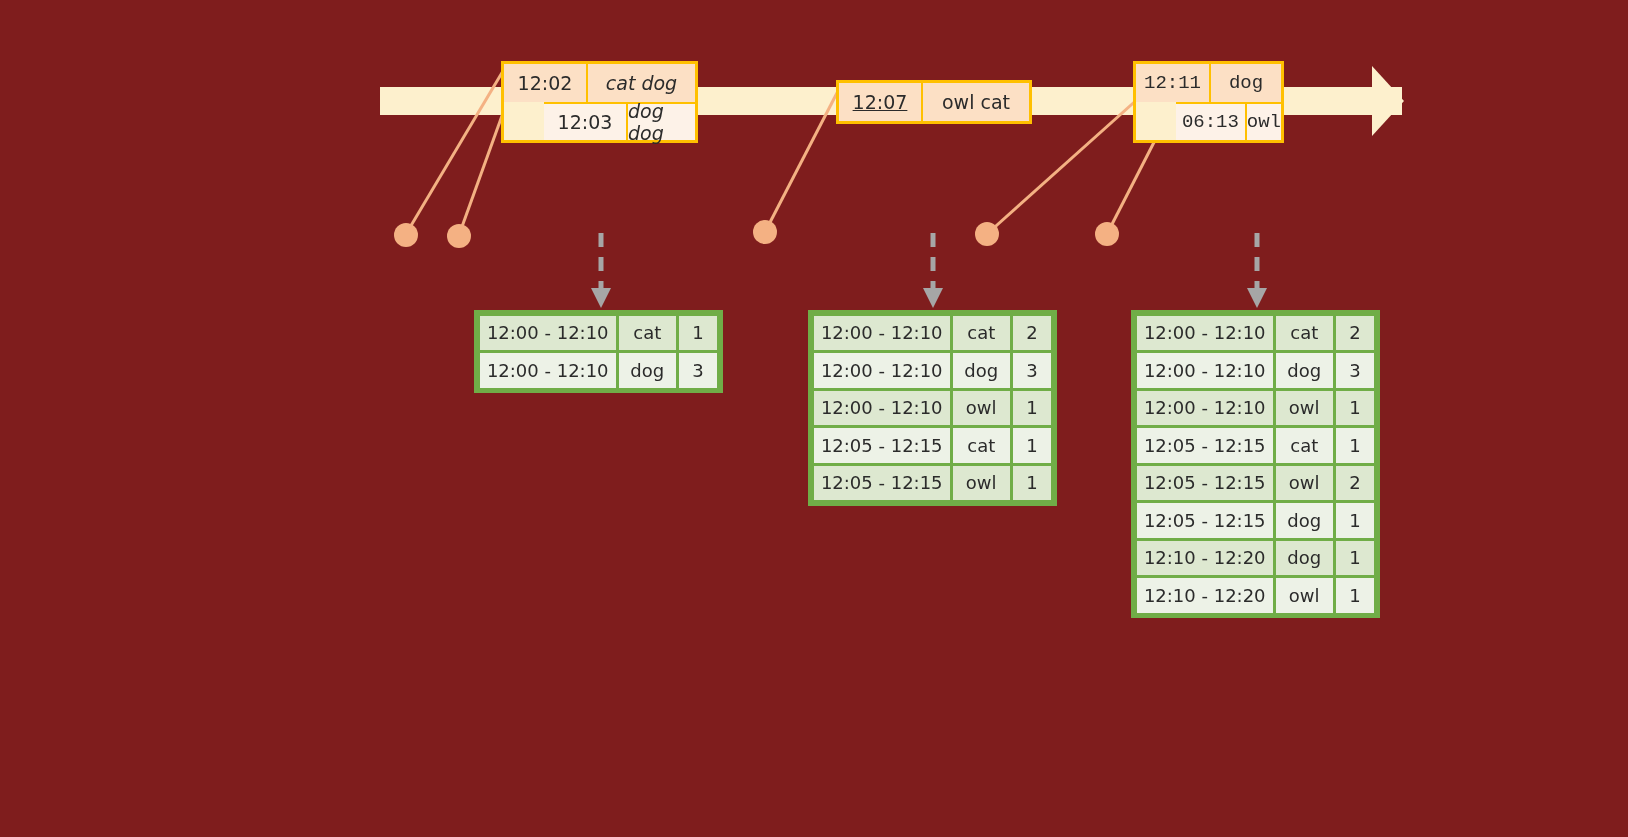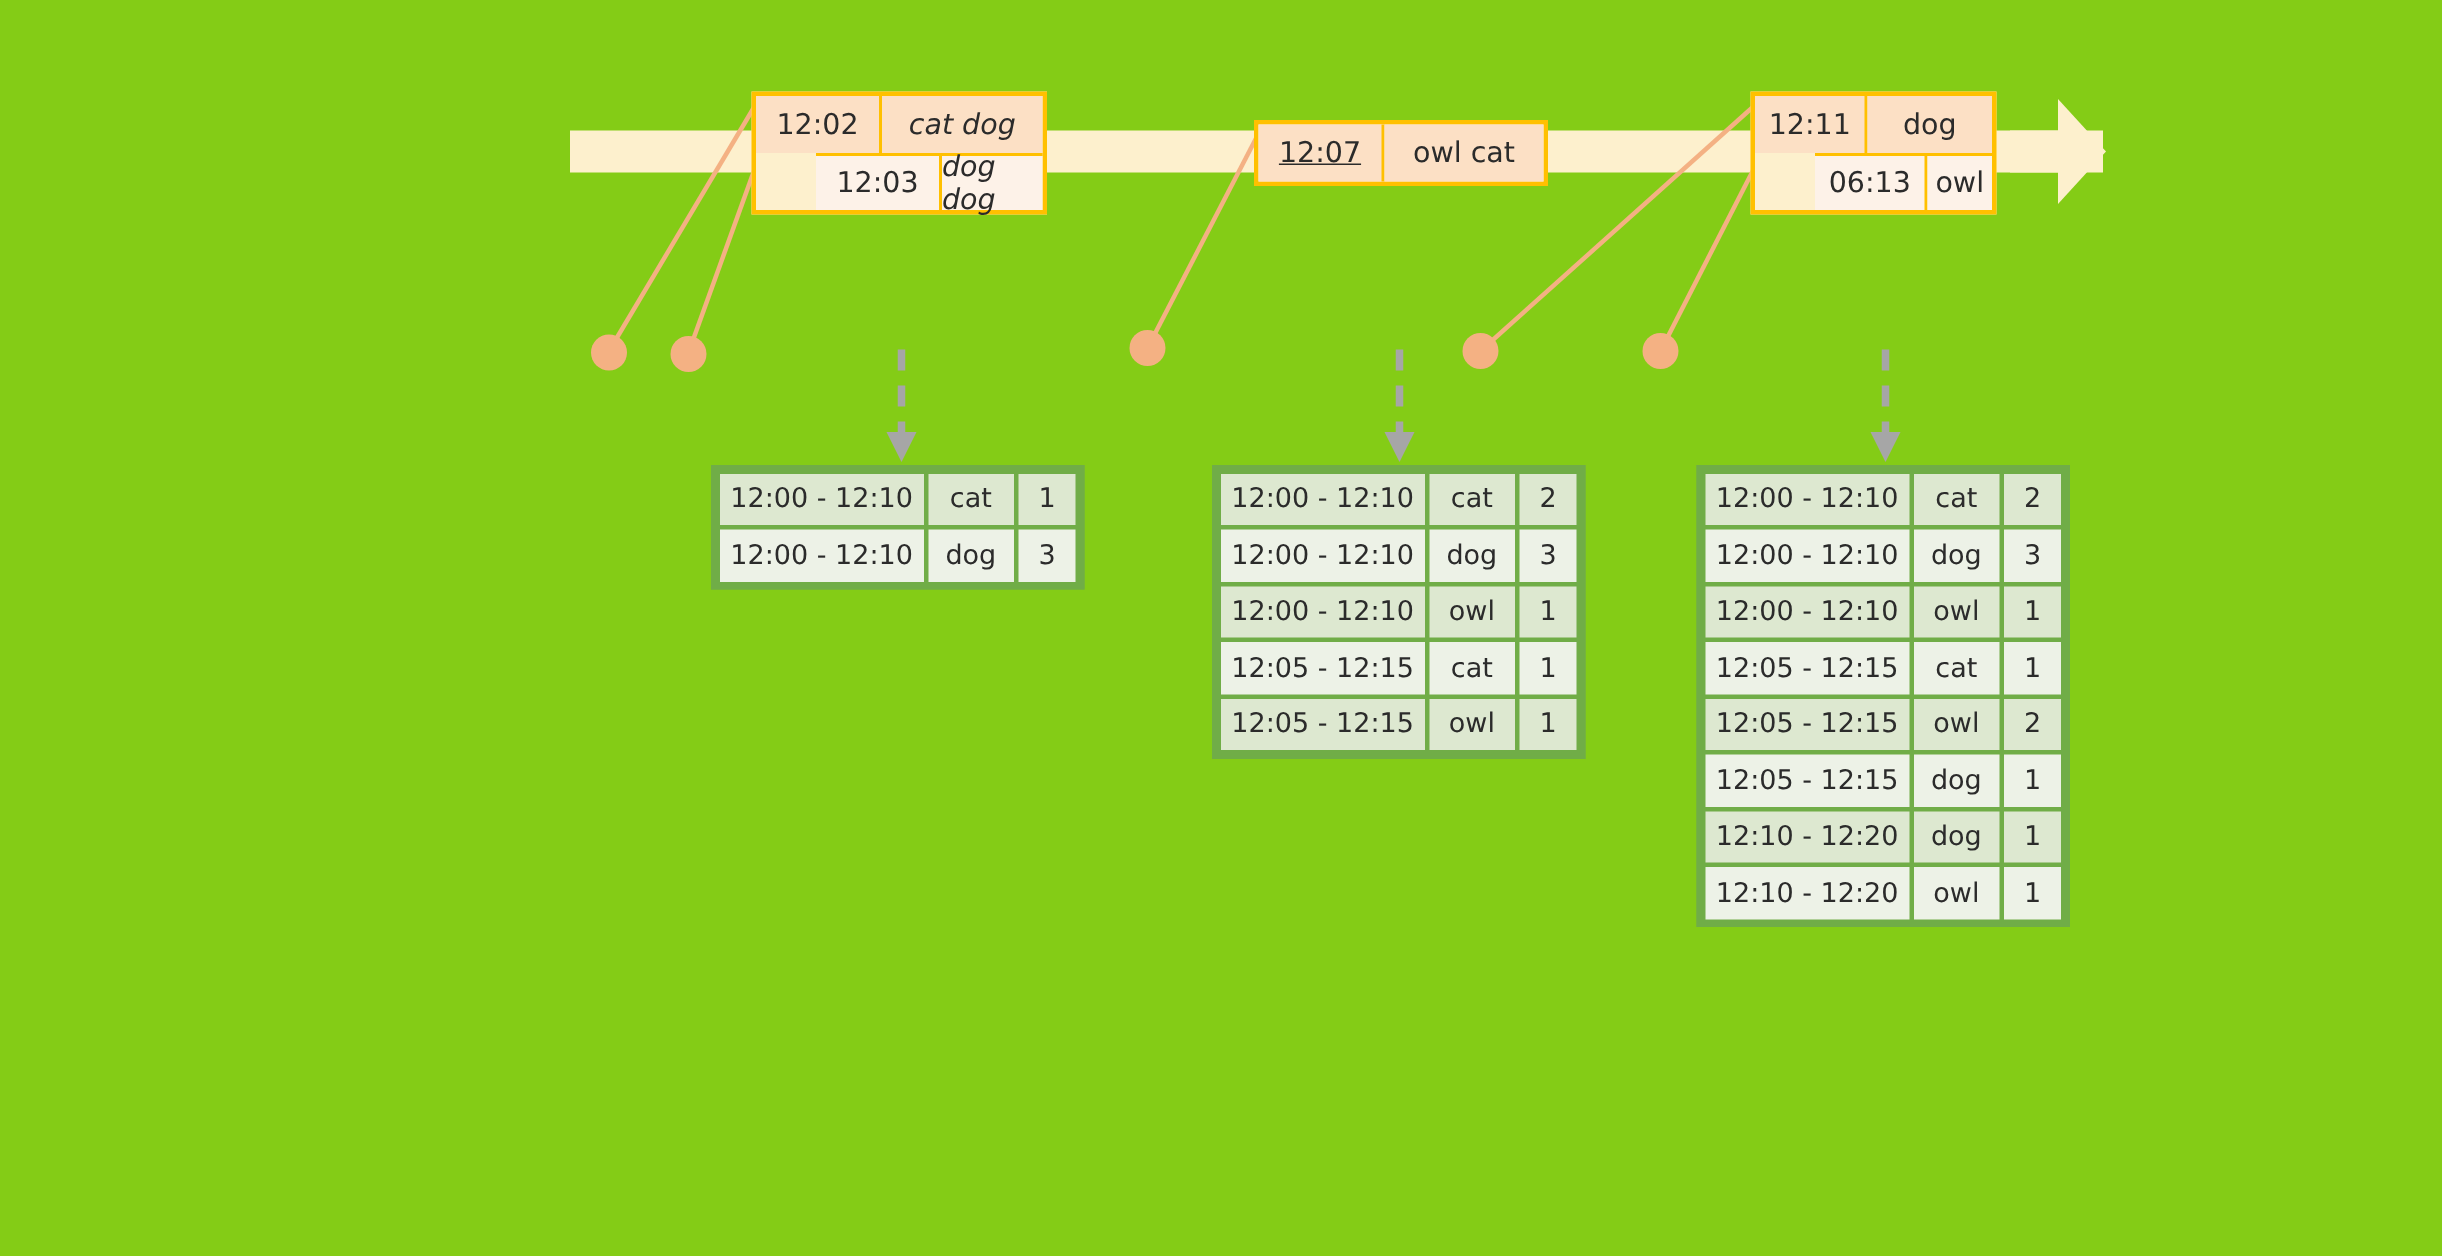--- a/index.html
+++ b/index.html
@@ -12,21 +12,21 @@
     height: 837px;
     position: relative;
     overflow: hidden;
     font-family: "DejaVu Sans", sans-serif;
   }
   #stage {
     position: absolute;
     left: 0; top: 0;
     width: 1628px;
     height: 837px;
-    background: #84cc16;
+    background: #7f1d1d;
   }
   svg.wires {
     position: absolute;
     left: 0; top: 0;
     width: 1628px;
     height: 837px;
     pointer-events: none;
   }
 
   
@@ -75,21 +75,21 @@
 
   
   #event-box-0 { left: 501px; top: 61px; width: 197px; }
   #event-box-0 .ev-time { width: 84px; }
   #event-box-0 .ev-words { width: 107px; font-style: italic; }
 
   #event-box-1 { left: 836px; top: 80px; width: 196px; }
   #event-box-1 .ev-time { width: 84px; text-decoration: underline; }
   #event-box-1 .ev-words { width: 106px; }
 
-  #event-box-2 { left: 1167px; top: 61px; width: 164px; }
+  #event-box-2 { left: 1133px; top: 61px; width: 151px; font-family: Liberation Mono, monospace; }
   #event-box-2 .ev-time { width: 75px; }
   #event-box-2 .ev-words { width: 95px; }
 
   
   .result-table {
     position: absolute;
     border: 4px solid #70ad47;
     box-sizing: border-box;
     background: #70ad47;
   }

